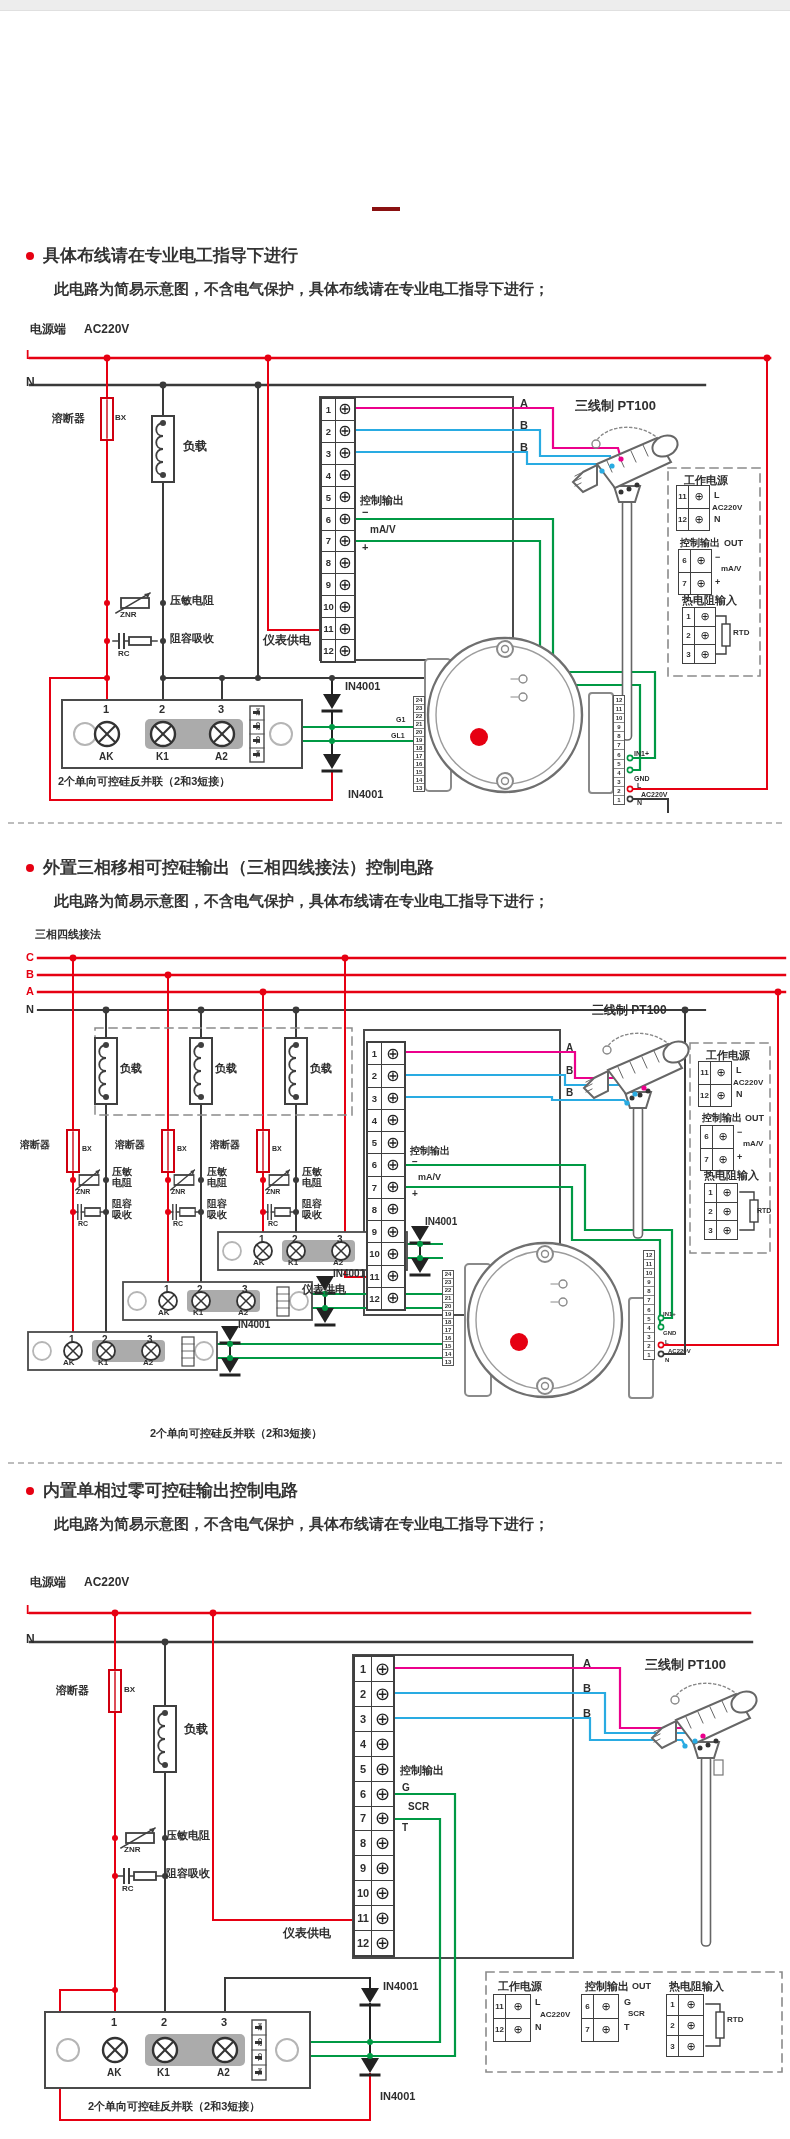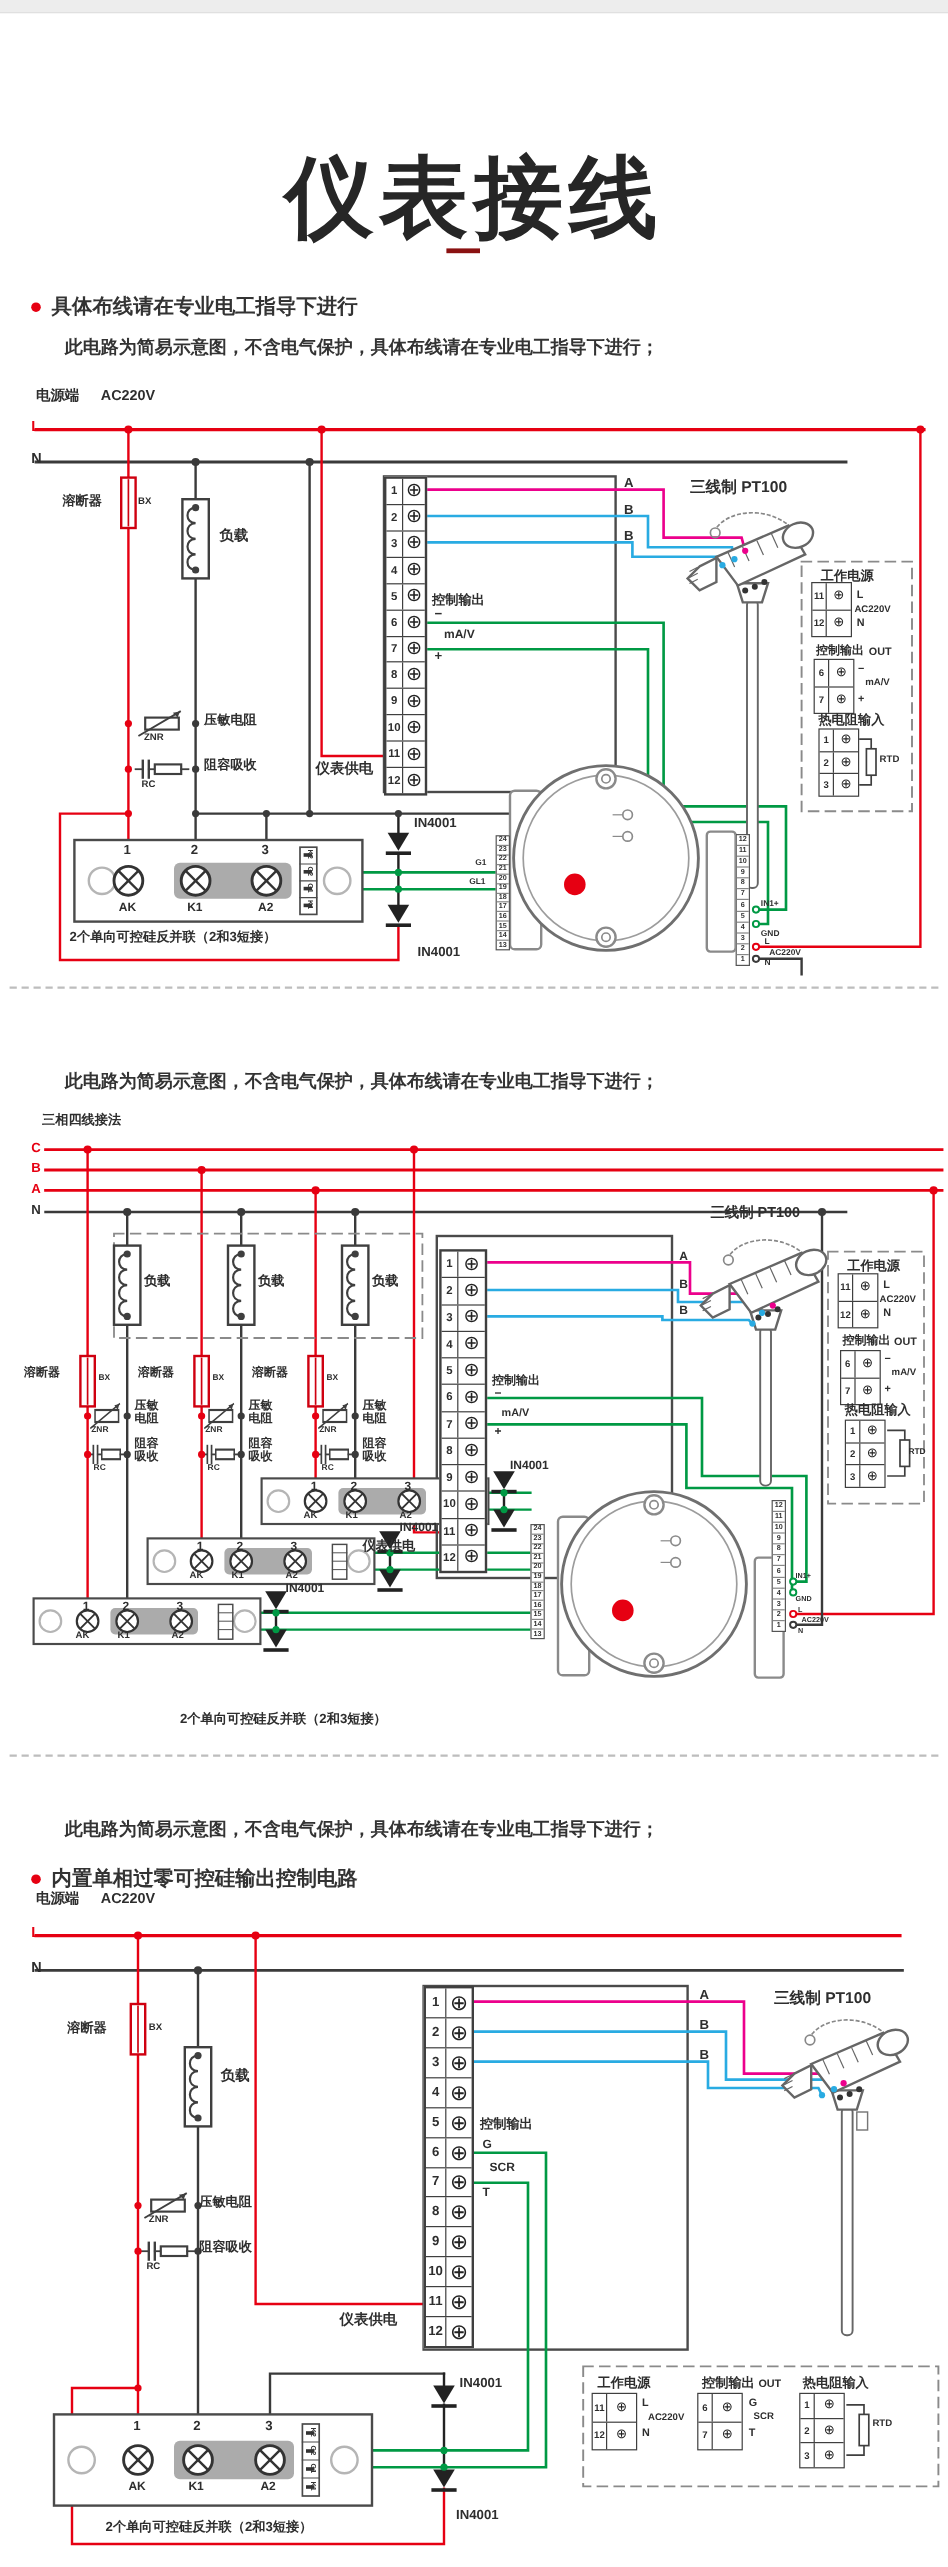--- a/index.html
+++ b/index.html
@@ -361,32 +361,35 @@
           <circle cx="370" cy="2056" r="3"></circle>
         </g>
   <circle cx="703" cy="1736" r="2.6" fill="#ec008c"></circle>
         <circle cx="695" cy="1741" r="2.6" fill="#29abe2"></circle>
         <circle cx="685" cy="1746" r="2.6" fill="#29abe2"></circle>
   <path d="M706 2004 H720 V2046 H706" stroke="#3f3f3f" stroke-width="1.4"></path>
   <rect x="716" y="2012" width="8" height="26" fill="#fff" stroke="#3f3f3f" stroke-width="1.4"></rect>
 </g>
 </svg>
 
-<h1 class="title">仪表接线</h1>
 <div class="title-dash"></div>
 
 <div class="sec" style="left:26px;top:244px">
   <span class="bullet"></span>
   <span class="sh">具体布线请在专业电工指导下进行</span>
 </div>
 <span class="note" style="left:54px;top:280px">此电路为简易示意图，不含电气保护，具体布线请在专业电工指导下进行；</span>
 
+<div class="sec" style="left:26px;top:856px">
+  <span class="bullet"></span>
+  <span class="sh">外置三相移相可控硅输出（三相四线接法）控制电路</span>
+</div>
 <span class="note" style="left:54px;top:892px">此电路为简易示意图，不含电气保护，具体布线请在专业电工指导下进行；</span>
 
-<div class="sec" style="left:26px;top:1554px">
+<div class="sec" style="left:26px;top:1479px">
   <span class="bullet"></span>
   <span class="sh">内置单相过零可控硅输出控制电路</span>
 </div>
 <span class="note" style="left:54px;top:1515px">此电路为简易示意图，不含电气保护，具体布线请在专业电工指导下进行；</span>
 
 <div class="divider" style="top:822px"></div>
 <div class="divider" style="top:1462px"></div>
 
 <span class="lb f12" style="left:30px;top:323px">电源端</span>
 <span class="lb f12" style="left:84px;top:323px">AC220V</span>

